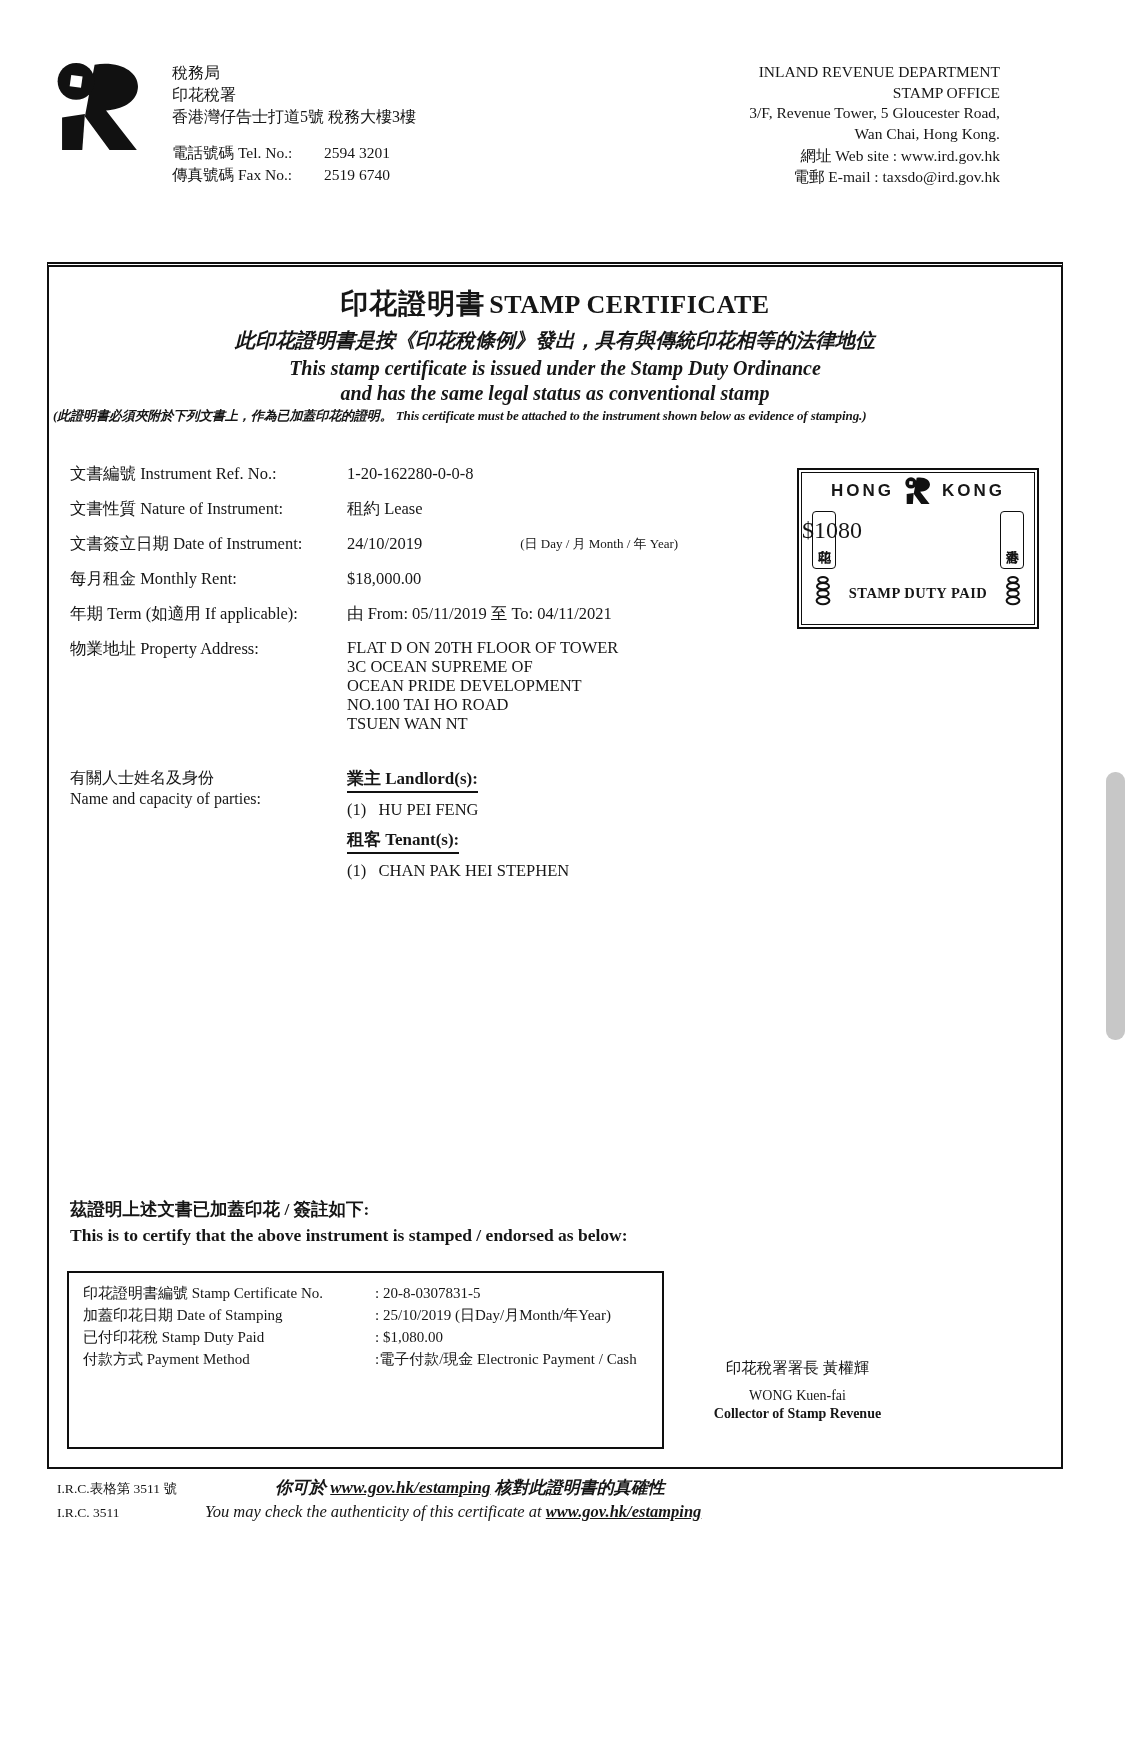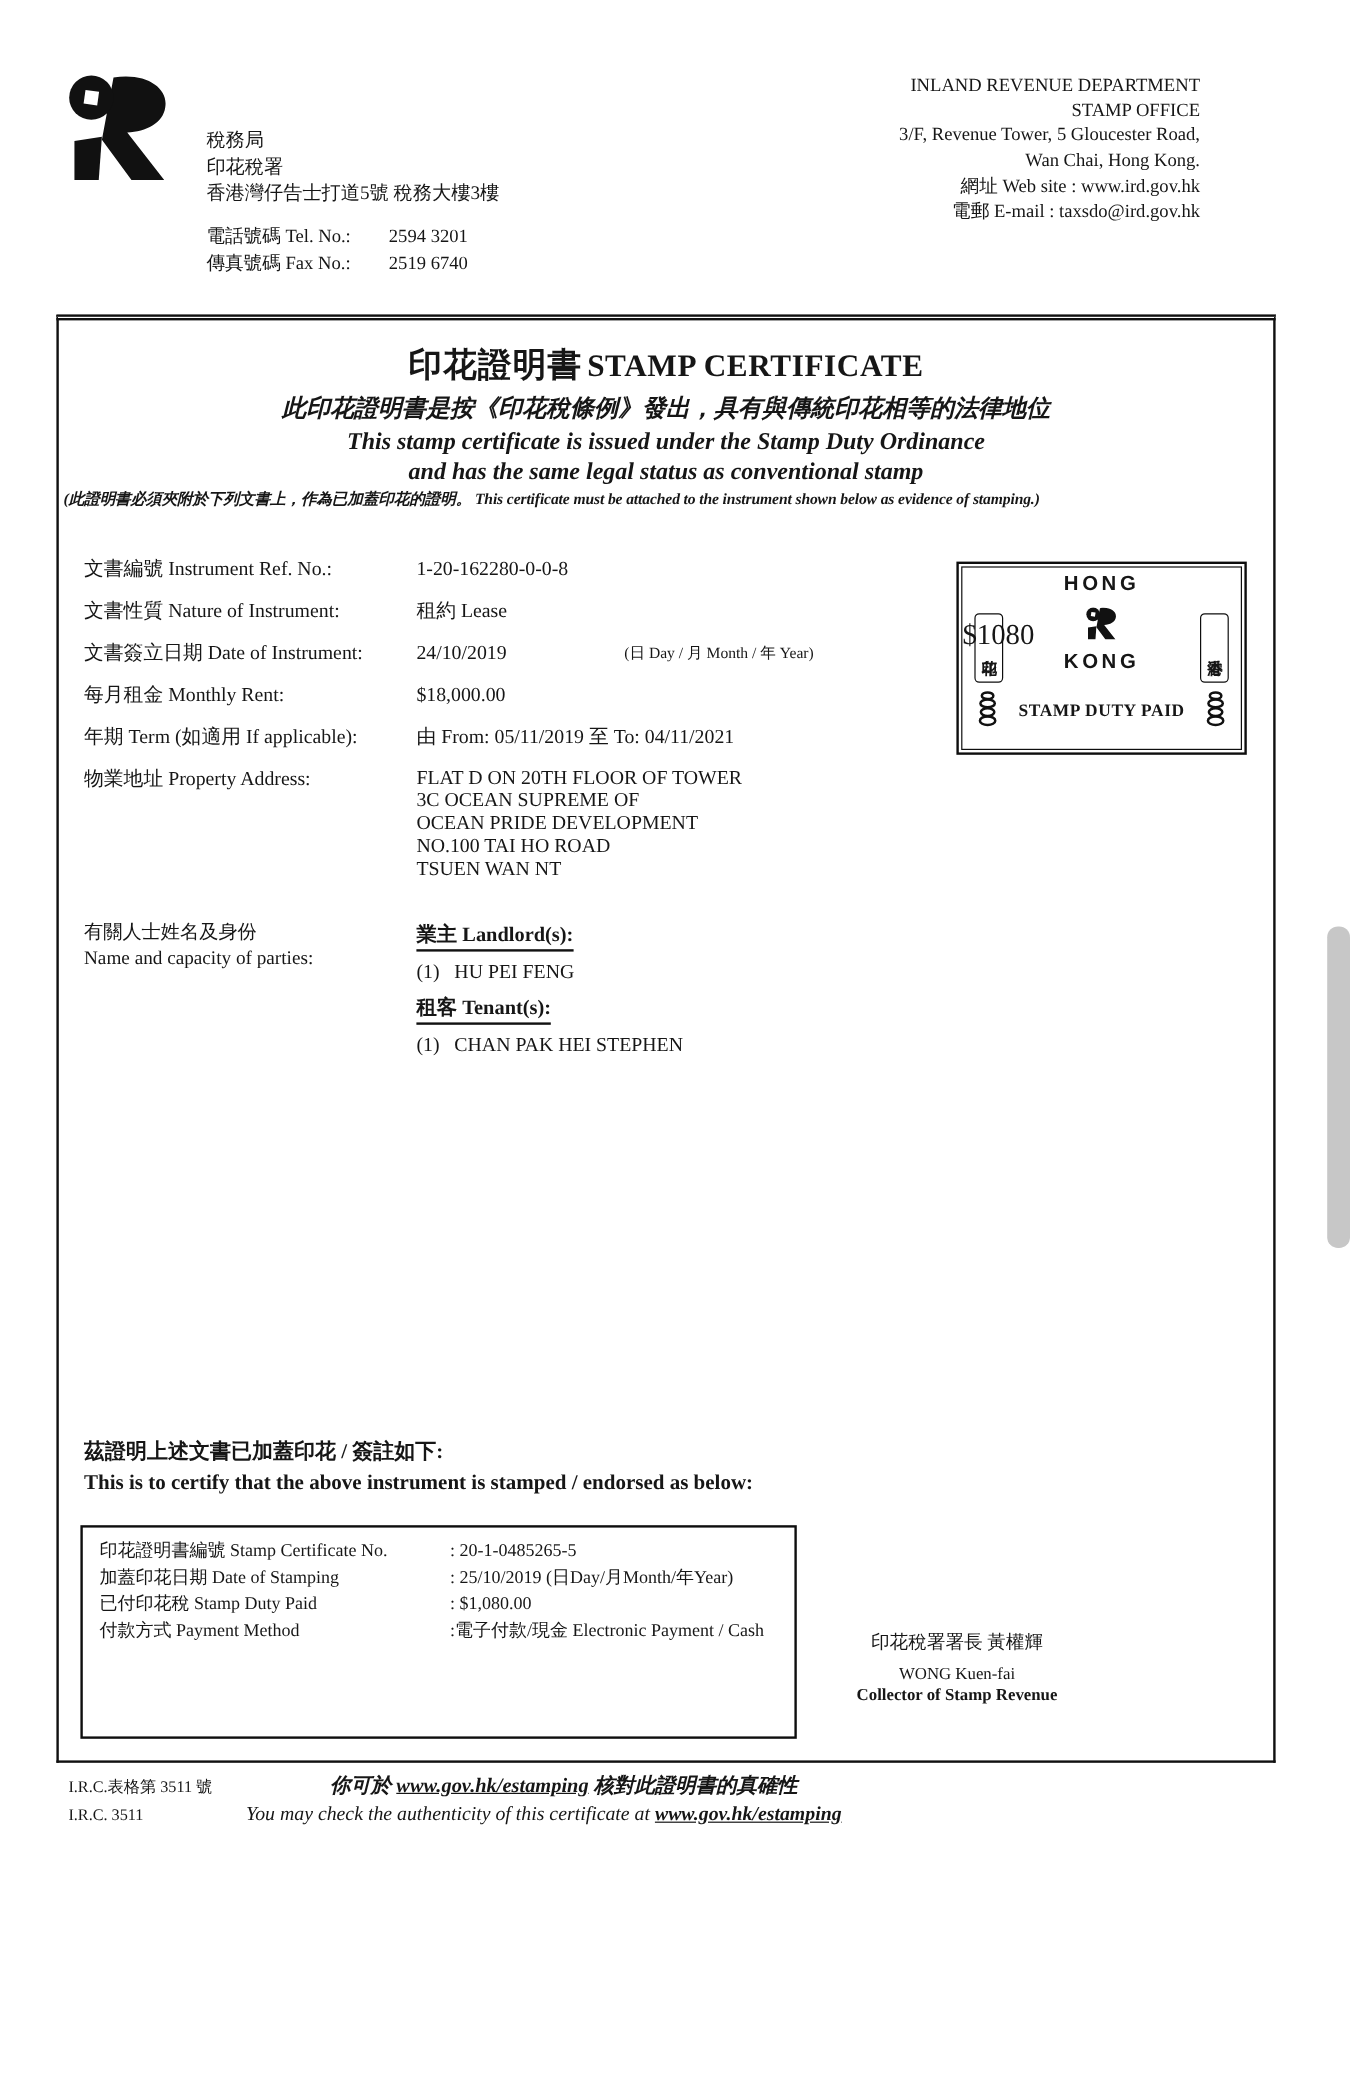--- a/index.html
+++ b/index.html
@@ -42,21 +42,21 @@
   .party-heading{display:inline-block;font-size:17px;font-weight:bold;
                  border-bottom:2px solid #111;padding-bottom:1px;margin-bottom:7px;}
   .party-item{font-size:16.5px;white-space:pre;margin-bottom:8px;}
 
   
   .stamp-box{left:748px;top:201px;width:238px;height:157px;border:2px solid #0e0e0e;}
   .stamp-inner{position:absolute;inset:2px;border:1.5px solid #0e0e0e;}
   .hk-row{position:absolute;top:4px;left:0;right:0;display:flex;
           justify-content:center;align-items:center;gap:9px;
           font-family:"Liberation Sans","DejaVu Sans",sans-serif;
-          font-weight:bold;font-size:17px;letter-spacing:3px;flex-direction:column;}
+          font-weight:bold;font-size:17px;letter-spacing:3px;}
   .stamp-amount{position:absolute;top:44px;left:0;right:0;text-align:left;font-size:24px;}
   .tablet{position:absolute;top:38px;width:22px;height:56px;border:1.5px solid #0e0e0e;
           border-radius:4px;writing-mode:vertical-rl;text-orientation:upright;
           font-size:13px;font-weight:bold;text-align:center;line-height:22px;
           letter-spacing:1px;}
   .tablet.lt{left:10px;}
   .tablet.rt{right:10px;}
   .knot{position:absolute;top:100px;width:16px;height:36px;}
   .knot.lt{left:13px;} .knot.rt{right:13px;}
   .duty-paid{position:absolute;top:112px;left:0;right:0;text-align:center;
@@ -93,21 +93,21 @@
 
   <div class="abs" style="left:55px;top:62px;width:88px;height:88px;">
     <svg class="logo-svg" width="88" height="88" viewBox="0 0 100 100">
       <path d="M45 3 C76 -2 97 13 94 31 C92 46 76 54 58 55 L93 100 H62 L34 62 Z" fill="#111"></path>
       <path d="M8 63 L34 59 L31 100 H8 Z" fill="#111"></path>
       <circle cx="24" cy="22" r="21" fill="#111"></circle>
       <rect x="17.5" y="15.5" width="13" height="13" fill="#fff" transform="rotate(8 24 22)"></rect>
     </svg>
   </div>
 
-  <div class="abs hdr-cn" style="left:172px;top:62px;margin-top:45px;">
+  <div class="abs hdr-cn" style="left:172px;top:62px;">
     <div>稅務局</div>
     <div>印花稅署</div>
     <div>香港灣仔告士打道5號 稅務大樓3樓</div>
     <div class="hdr-contact">
       <div class="row">
         <span class="lab">電話號碼 Tel. No.:</span>
         <span>2594 3201</span>
       </div>
       <div class="row">
         <span class="lab">傳真號碼 Fax No.:</span>
@@ -209,21 +209,21 @@
         <div class="duty-paid">STAMP DUTY PAID</div>
       </div>
     </div>
 
     <div class="abs certify-cn">茲證明上述文書已加蓋印花 / 簽註如下:</div>
     <div class="abs certify-en">This is to certify that the above instrument is stamped / endorsed as below:</div>
 
     <div class="abs details-box">
       <div class="drow">
         <span class="dlab">印花證明書編號 Stamp Certificate No.</span>
-        <span>: 20-1-0485265-5</span>
+        <span>: 20-8-0307831-5</span>
       </div>
       <div class="drow">
         <span class="dlab">加蓋印花日期 Date of Stamping</span>
         <span>: 25/10/2019 (日Day/月Month/年Year)</span>
       </div>
       <div class="drow">
         <span class="dlab">已付印花稅 Stamp Duty Paid</span>
         <span>: $1,080.00</span>
       </div>
       <div class="drow">

